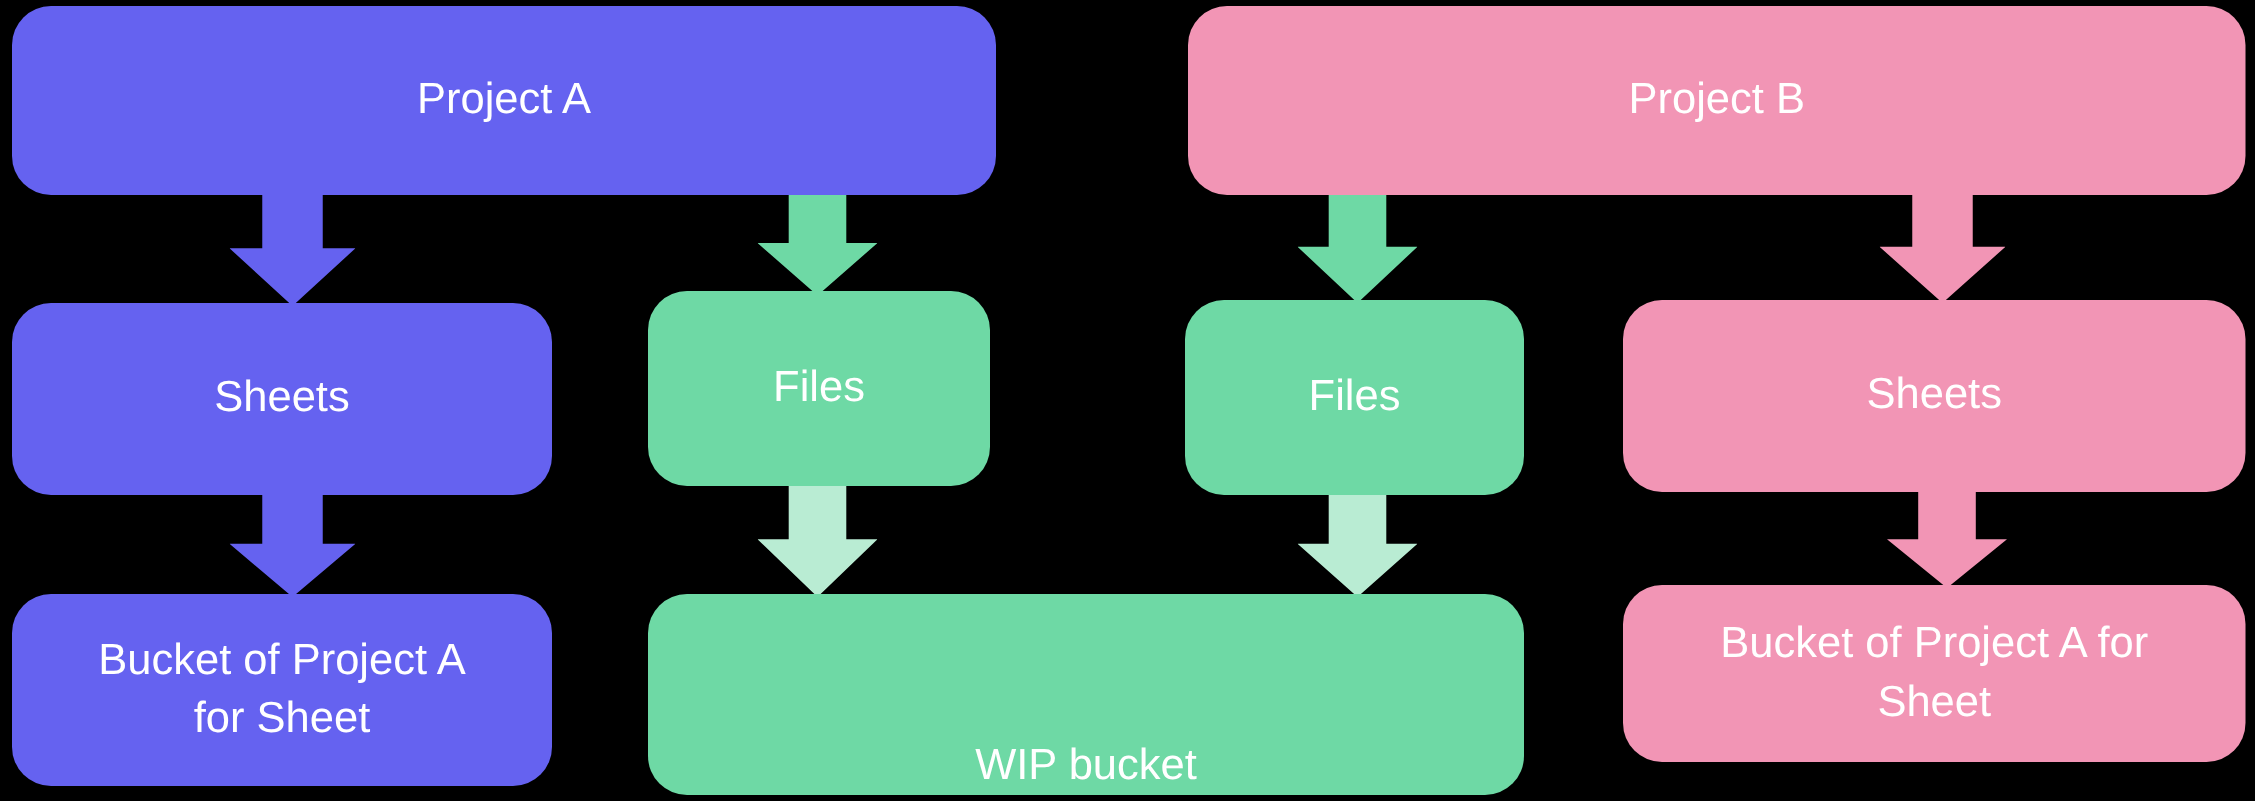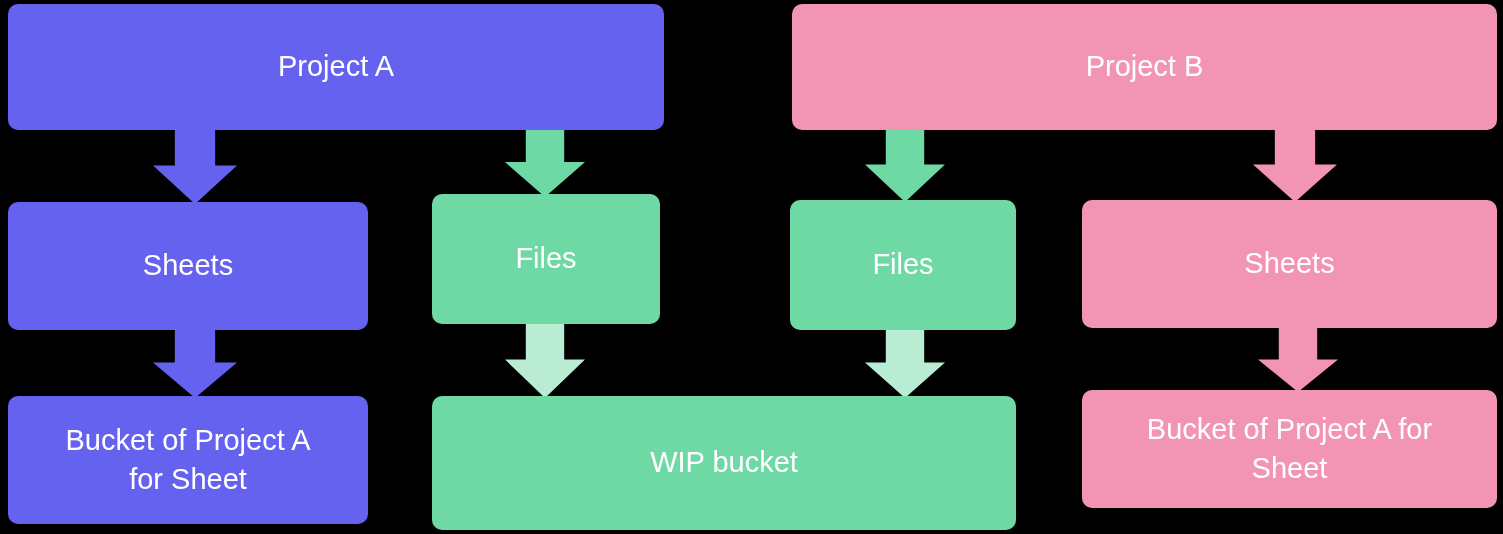--- a/index.html
+++ b/index.html
@@ -10,21 +10,21 @@
   .canvas {
     position: relative;
     width: 1503px;
     height: 534px;
     background: #000000;
     overflow: hidden;
     font-family: "Liberation Sans", sans-serif;
   }
   .node {
     position: absolute;
-    border-radius: 10px;
+    border-radius: 26px;
     display: flex;
     align-items: center;
     justify-content: center;
     text-align: center;
     color: #ffffff;
     font-size: 29px;
     line-height: 1.35;
     font-weight: 400;
     box-sizing: border-box;
     padding: 0 38px;
@@ -83,21 +83,21 @@
   </div>
 
   <div class="node" id="sheets-b" style="background: rgb(242, 149, 181);">
     <span>Sheets</span>
   </div>
 
   <div class="node" id="bucket-a" style="background: rgb(101, 98, 240);">
     <span>Bucket of Project A for Sheet</span>
   </div>
 
-  <div class="node" id="wip-bucket" style="background: rgb(110, 217, 165);">
+  <div class="node" id="wip-bucket" style="background: rgb(110, 217, 165); align-items: flex-end;">
     <span>WIP bucket</span>
   </div>
 
   <div class="node" id="bucket-b" style="background: rgb(242, 149, 181);">
     <span>Bucket of Project A for Sheet</span>
   </div>
 
   <div class="arrow" id="arrow-a1" style="background: rgb(101, 98, 240);"></div>
   <div class="arrow" id="arrow-a2" style="background: rgb(110, 217, 165);"></div>
   <div class="arrow" id="arrow-a4" style="background: rgb(110, 217, 165);"></div>

